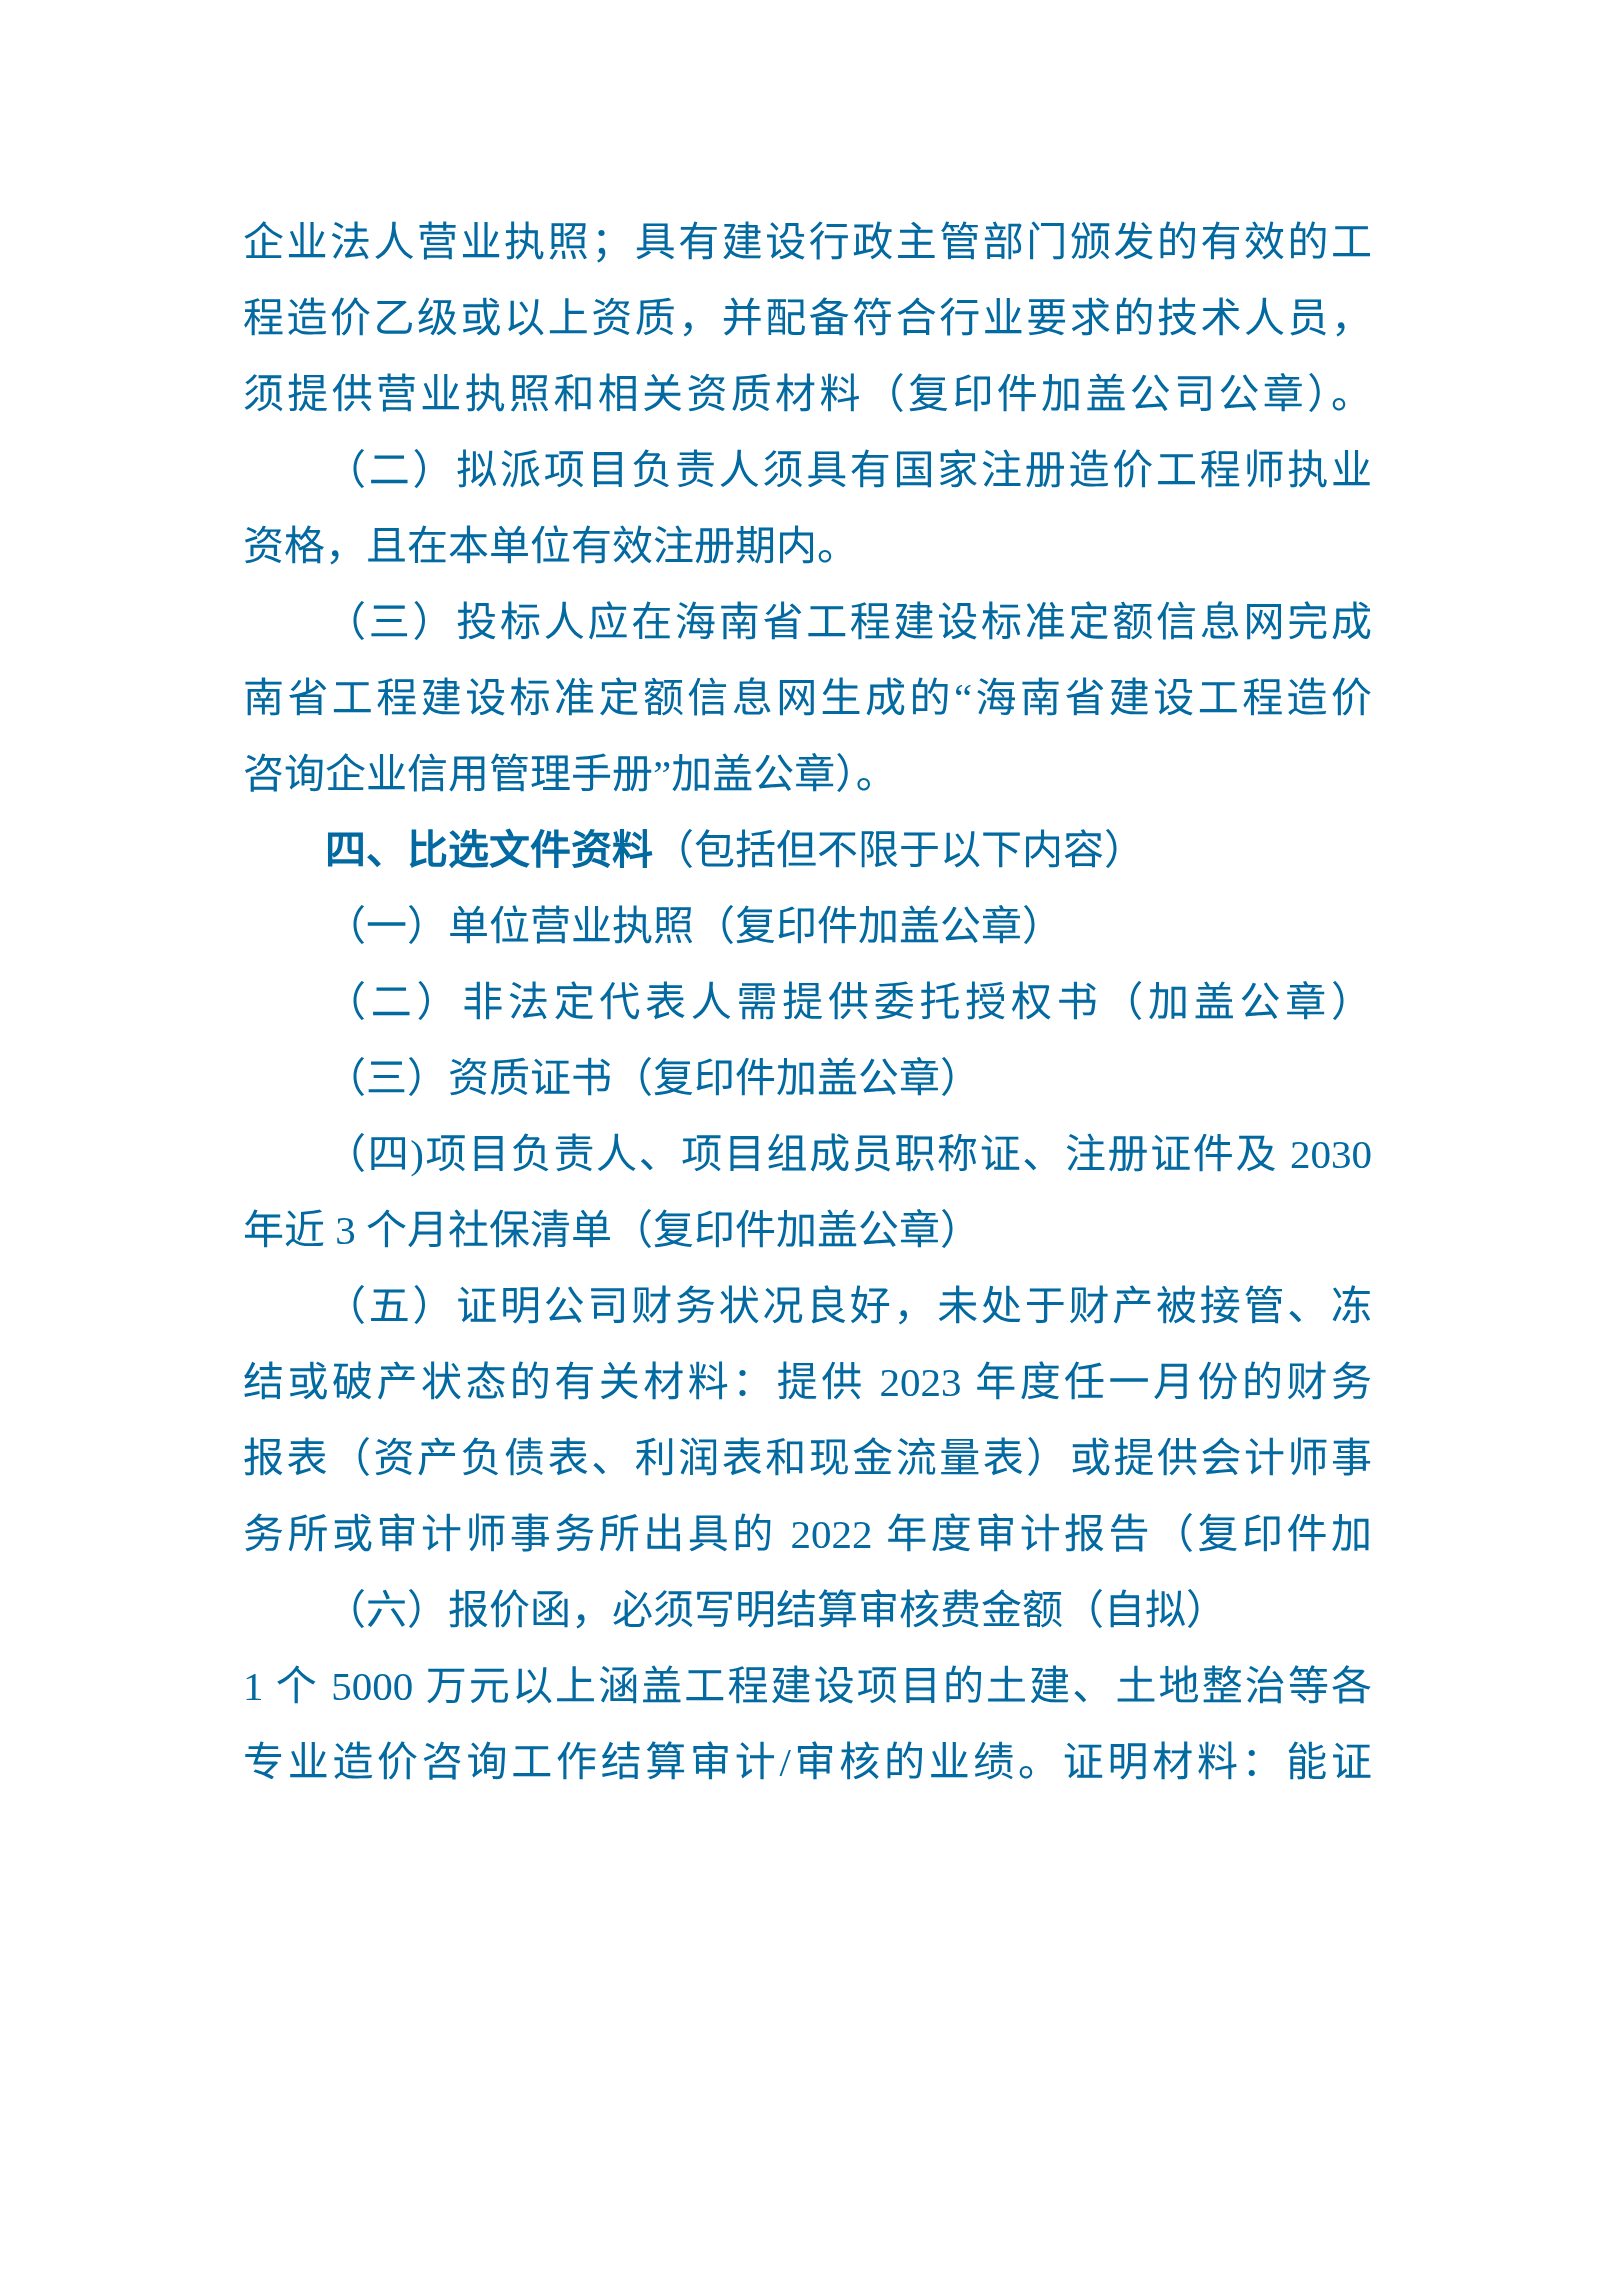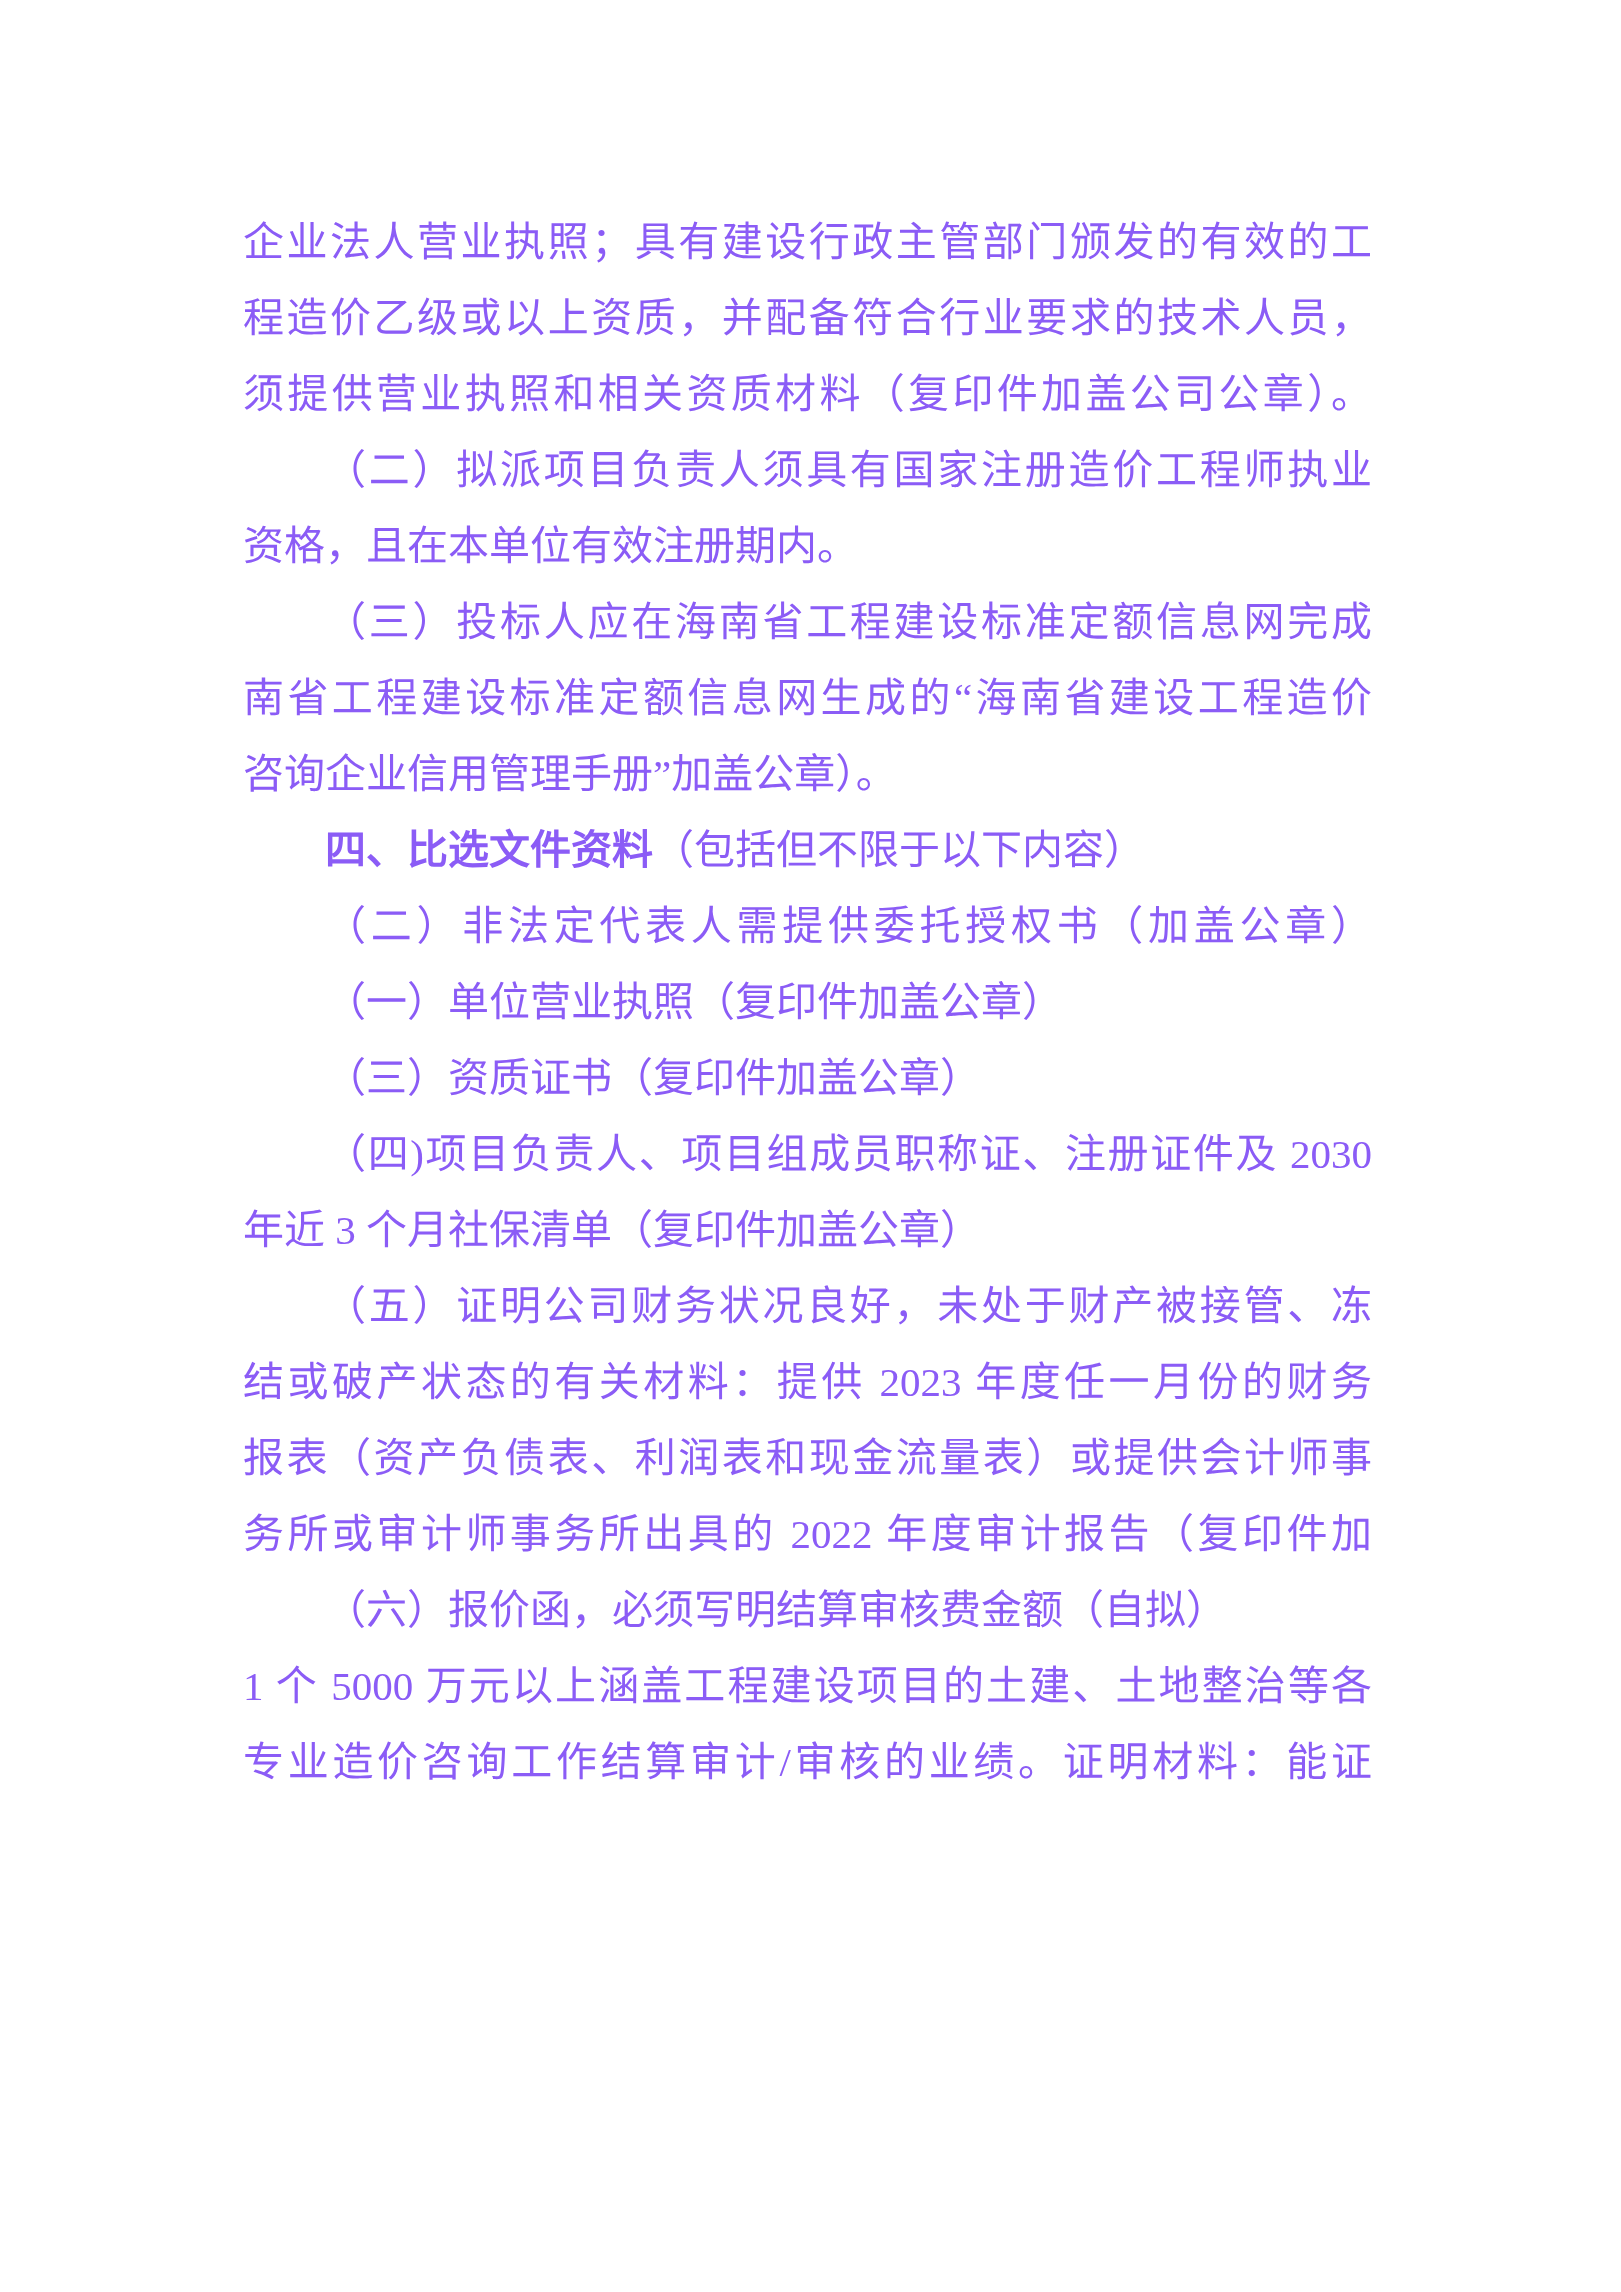--- a/index.html
+++ b/index.html
@@ -14,21 +14,21 @@
     height: 2293px;
     margin: 0 auto;
     background: #ffffff;
     overflow: hidden;
   }
   .content {
     position: absolute;
     left: 243px;
     top: 204px;
     width: 1129px;
-    color: #8b5cf6;
+    color: #0369a1;
     font-family: "Liberation Serif", "DejaVu Serif", serif;
     font-size: 41px;
     line-height: 76px;
     font-weight: 400;
   }
   .line {
     height: 76px;
     white-space: normal;
     overflow: visible;
   }
@@ -59,22 +59,22 @@
     <div class="line justify">程造价乙级或以上资质，并配备符合行业要求的技术人员，</div>
     <div class="line justify">须提供营业执照和相关资质材料（复印件加盖公司公章）。</div>
     <div class="line indent justify">（二）拟派项目负责人须具有国家注册造价工程师执业</div>
     <div class="line">资格，且在本单位有效注册期内。</div>
     <div class="line indent justify">（三）投标人应在海南省工程建设标准定额信息网完成</div>
     <div class="line justify">南省工程建设标准定额信息网生成的“海南省建设工程造价</div>
     <div class="line">咨询企业信用管理手册”加盖公章）。</div>
 
     <div class="line indent"><span class="heading-bold">四、比选文件资料</span><span class="heading-rest">（包括但不限于以下内容）</span></div>
 
+    <div class="line indent">（一）单位营业执照（复印件加盖公章）</div>
     <div class="line indent justify">（二）非法定代表人需提供委托授权书（加盖公章）</div>
-    <div class="line indent">（一）单位营业执照（复印件加盖公章）</div>
     <div class="line indent">（三）资质证书（复印件加盖公章）</div>
     <div class="line indent justify">（四)项目负责人、项目组成员职称证、注册证件及 2030</div>
     <div class="line">年近 3 个月社保清单（复印件加盖公章）</div>
     <div class="line indent justify">（五）证明公司财务状况良好，未处于财产被接管、冻</div>
     <div class="line justify">结或破产状态的有关材料：提供 2023 年度任一月份的财务</div>
     <div class="line justify">报表（资产负债表、利润表和现金流量表）或提供会计师事</div>
     <div class="line justify">务所或审计师事务所出具的 2022 年度审计报告（复印件加</div>
     <div class="line indent">（六）报价函，必须写明结算审核费金额（自拟）</div>
     <div class="line justify">1 个 5000 万元以上涵盖工程建设项目的土建、土地整治等各</div>
     <div class="line justify">专业造价咨询工作结算审计/审核的业绩。证明材料：能证</div>

